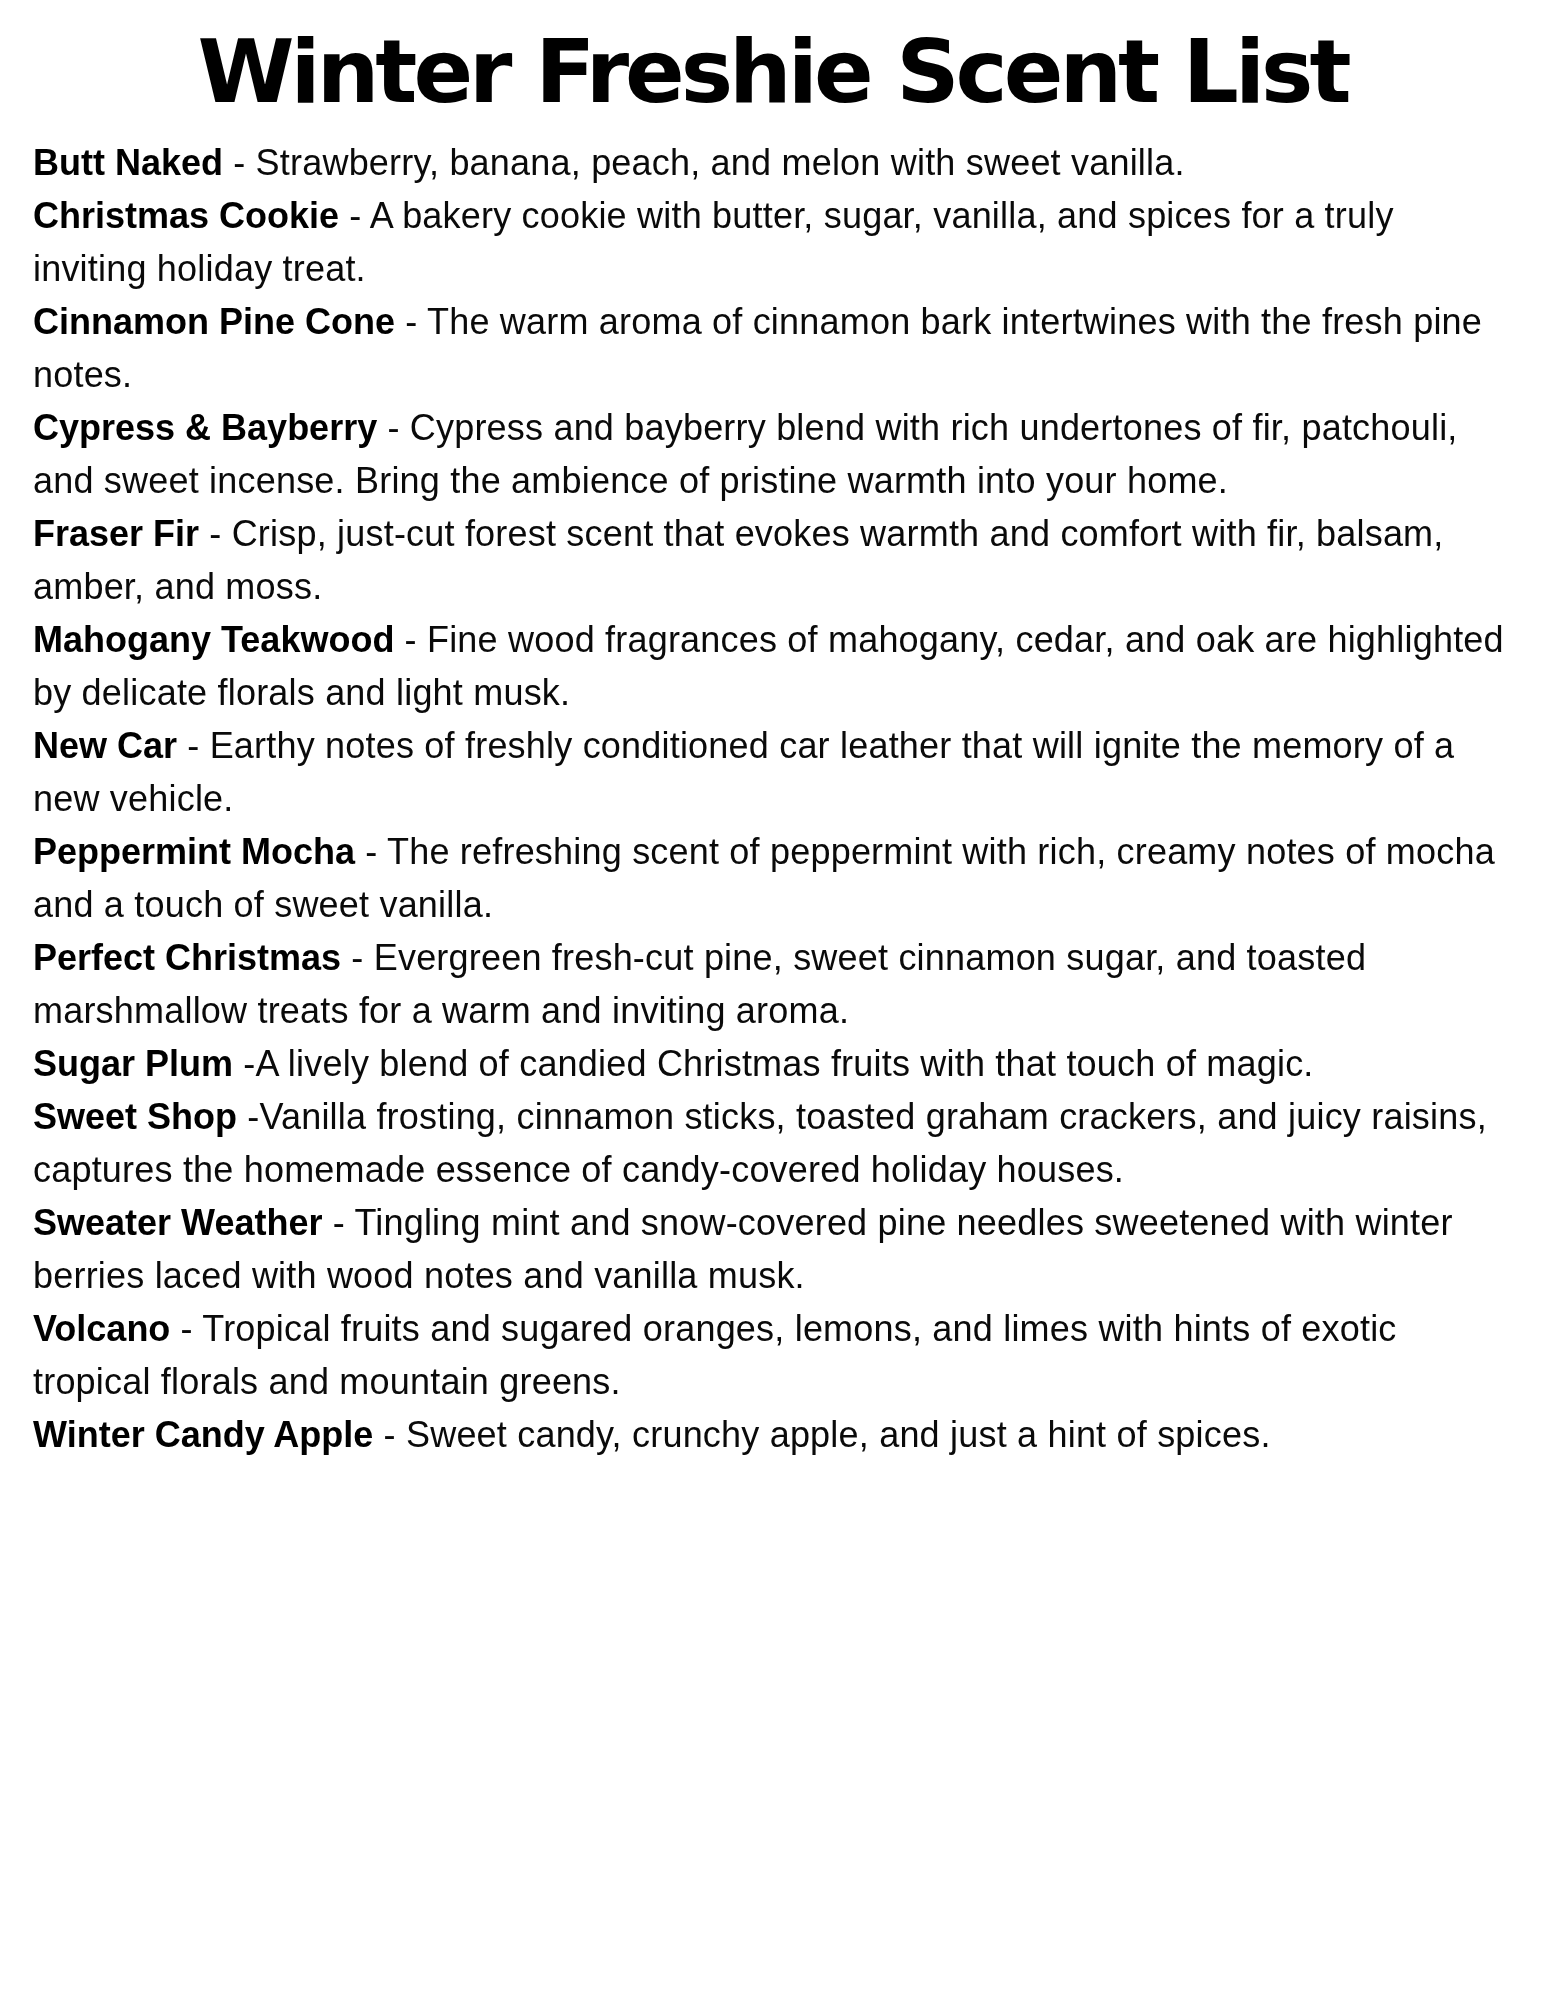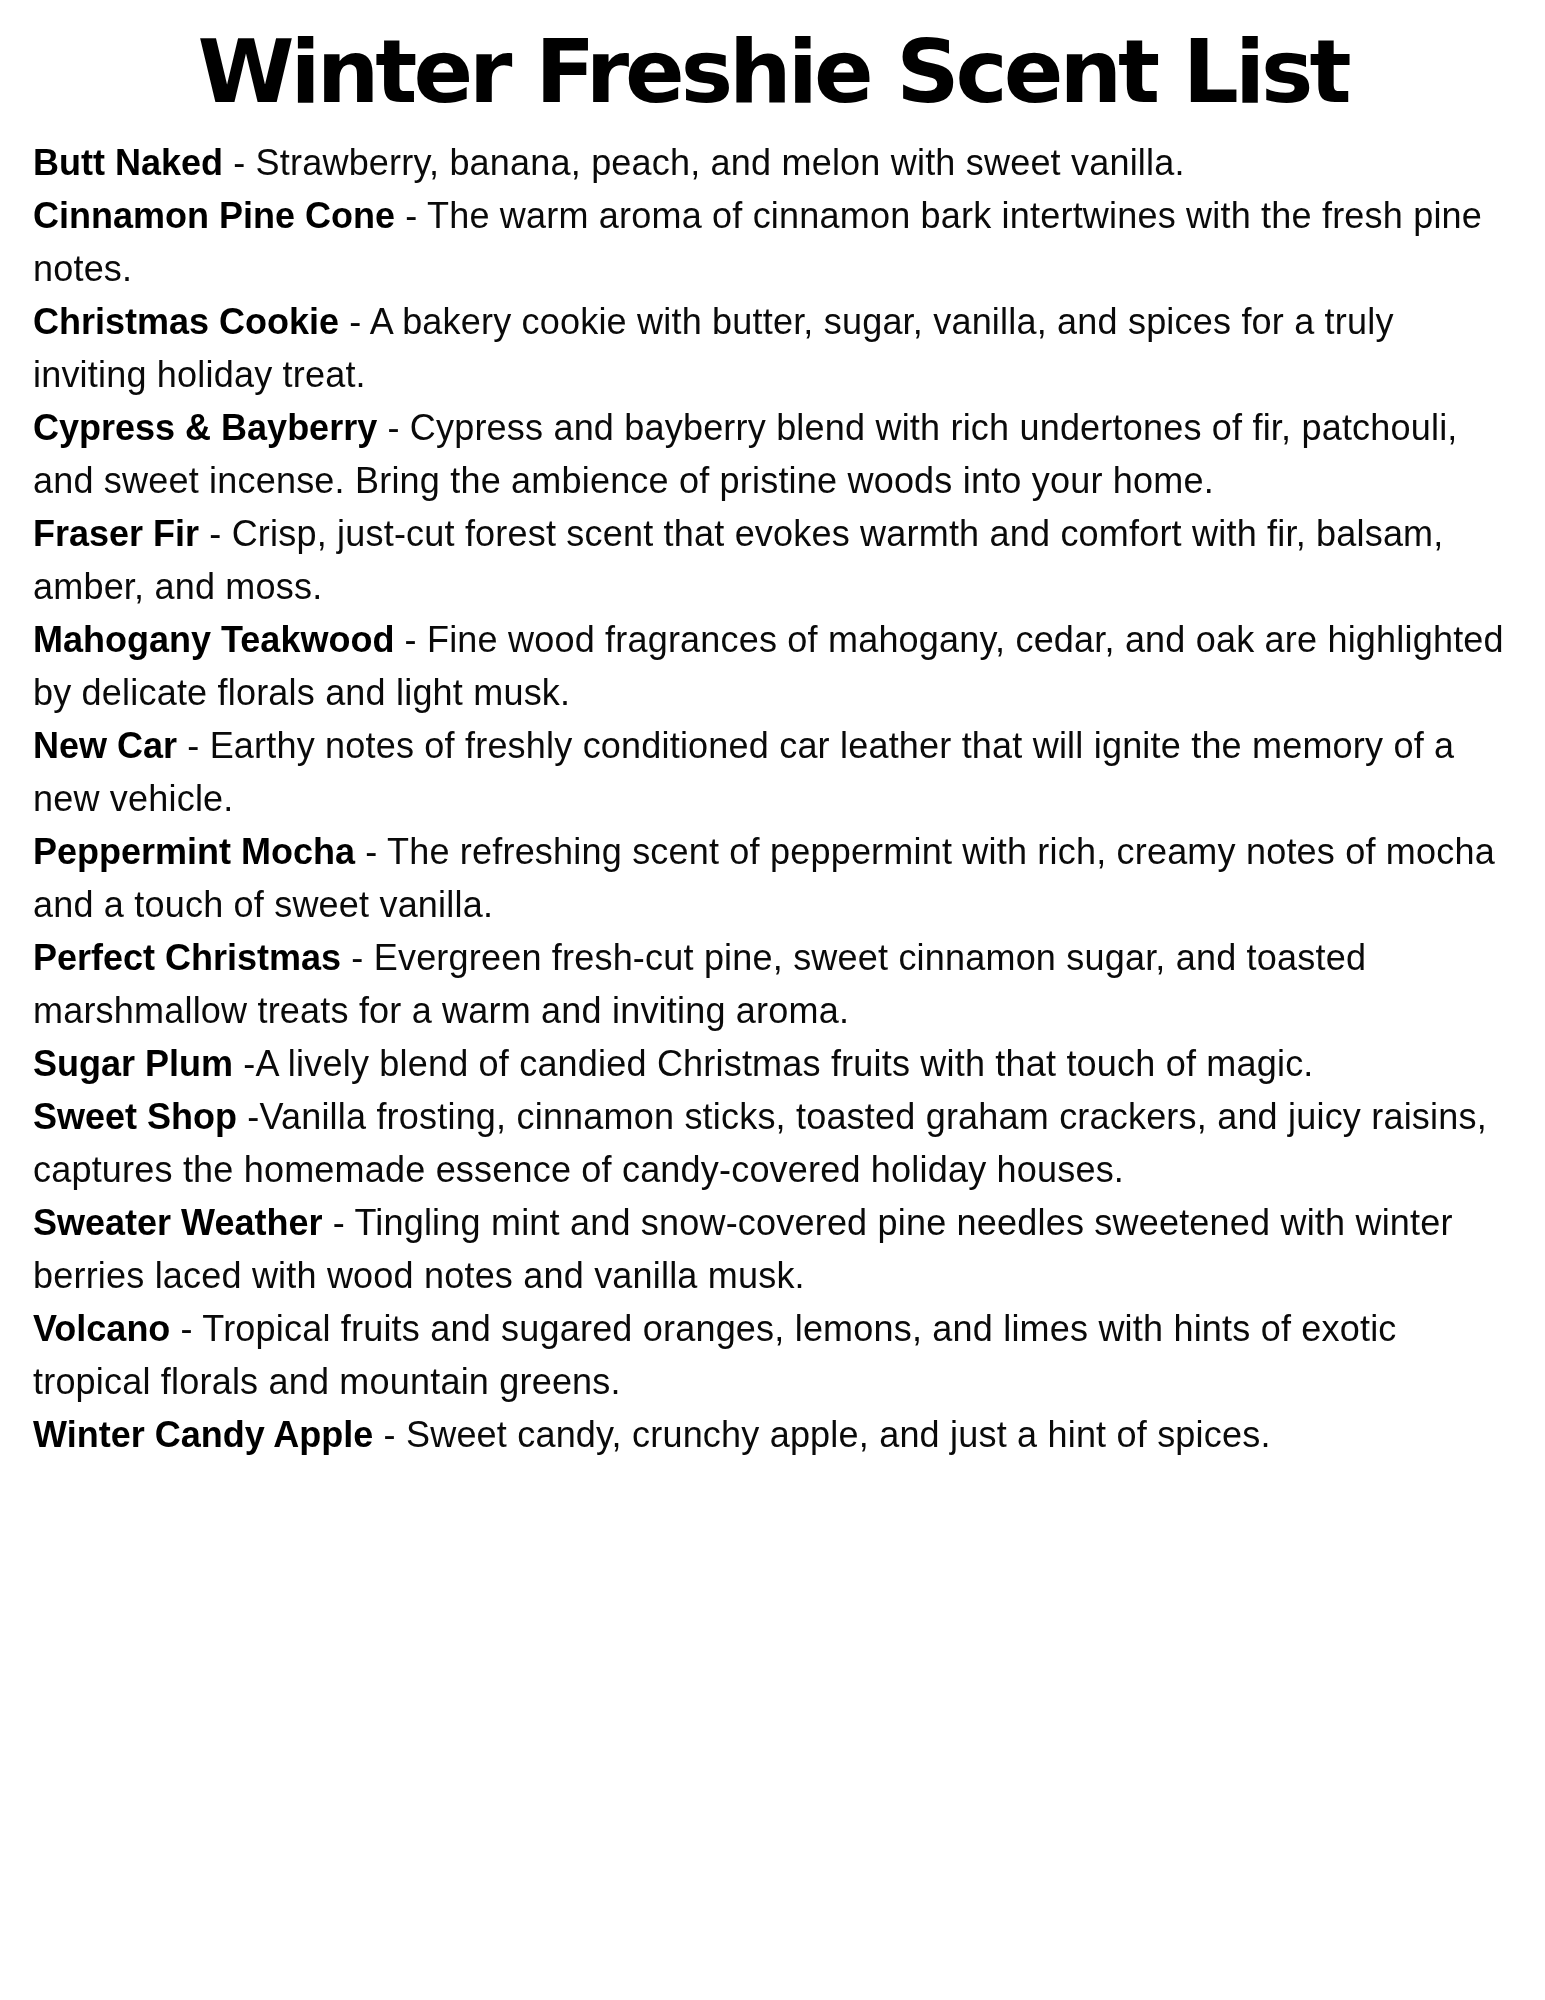--- a/index.html
+++ b/index.html
@@ -47,23 +47,23 @@
     color: #000000;
   }
 </style>
 </head>
 <body>
 
 <div class="page">
   <h1 class="title">Winter Freshie Scent List</h1>
   <div class="list">
       <p class="scent"><span class="scent-name">Butt Naked</span><span class="scent-desc"> - Strawberry, banana, peach, and melon with sweet vanilla.</span></p>
+      <p class="scent"><span class="scent-name">Christmas Cookie</span><span class="scent-desc"> - A bakery cookie with butter, sugar, vanilla, and spices for a truly inviting holiday treat.</span></p>
       <p class="scent"><span class="scent-name">Cinnamon Pine Cone</span><span class="scent-desc"> - The warm aroma of cinnamon bark intertwines with the fresh pine notes.</span></p>
-      <p class="scent"><span class="scent-name">Christmas Cookie</span><span class="scent-desc"> - A bakery cookie with butter, sugar, vanilla, and spices for a truly inviting holiday treat.</span></p>
-      <p class="scent"><span class="scent-name">Cypress &amp; Bayberry</span><span class="scent-desc"> - Cypress and bayberry blend with rich undertones of fir, patchouli, and sweet incense. Bring the ambience of pristine woods into your home.</span></p>
+      <p class="scent"><span class="scent-name">Cypress &amp; Bayberry</span><span class="scent-desc"> - Cypress and bayberry blend with rich undertones of fir, patchouli, and sweet incense. Bring the ambience of pristine warmth into your home.</span></p>
       <p class="scent"><span class="scent-name">Fraser Fir</span><span class="scent-desc"> - Crisp, just-cut forest scent that evokes warmth and comfort with fir, balsam, amber, and moss.</span></p>
       <p class="scent"><span class="scent-name">Mahogany Teakwood</span><span class="scent-desc"> - Fine wood fragrances of mahogany, cedar, and oak are highlighted by delicate florals and light musk.</span></p>
       <p class="scent"><span class="scent-name">New Car</span><span class="scent-desc"> - Earthy notes of freshly conditioned car leather that will ignite the memory of a new vehicle.</span></p>
       <p class="scent"><span class="scent-name">Peppermint Mocha</span><span class="scent-desc"> - The refreshing scent of peppermint with rich, creamy notes of mocha and a touch of sweet vanilla.</span></p>
       <p class="scent"><span class="scent-name">Perfect Christmas</span><span class="scent-desc"> - Evergreen fresh-cut pine, sweet cinnamon sugar, and toasted marshmallow treats for a warm and inviting aroma.</span></p>
       <p class="scent"><span class="scent-name">Sugar Plum</span><span class="scent-desc"> -A lively blend of candied Christmas fruits with that touch of magic.</span></p>
       <p class="scent"><span class="scent-name">Sweet Shop</span><span class="scent-desc"> -Vanilla frosting, cinnamon sticks, toasted graham crackers, and juicy raisins, captures the homemade essence of candy-covered holiday houses.</span></p>
       <p class="scent"><span class="scent-name">Sweater Weather</span><span class="scent-desc"> - Tingling mint and snow-covered pine needles sweetened with winter berries laced with wood notes and vanilla musk.</span></p>
       <p class="scent"><span class="scent-name">Volcano</span><span class="scent-desc"> - Tropical fruits and sugared oranges, lemons, and limes with hints of exotic tropical florals and mountain greens.</span></p>
       <p class="scent"><span class="scent-name">Winter Candy Apple</span><span class="scent-desc"> - Sweet candy, crunchy apple, and just a hint of spices.</span></p>

